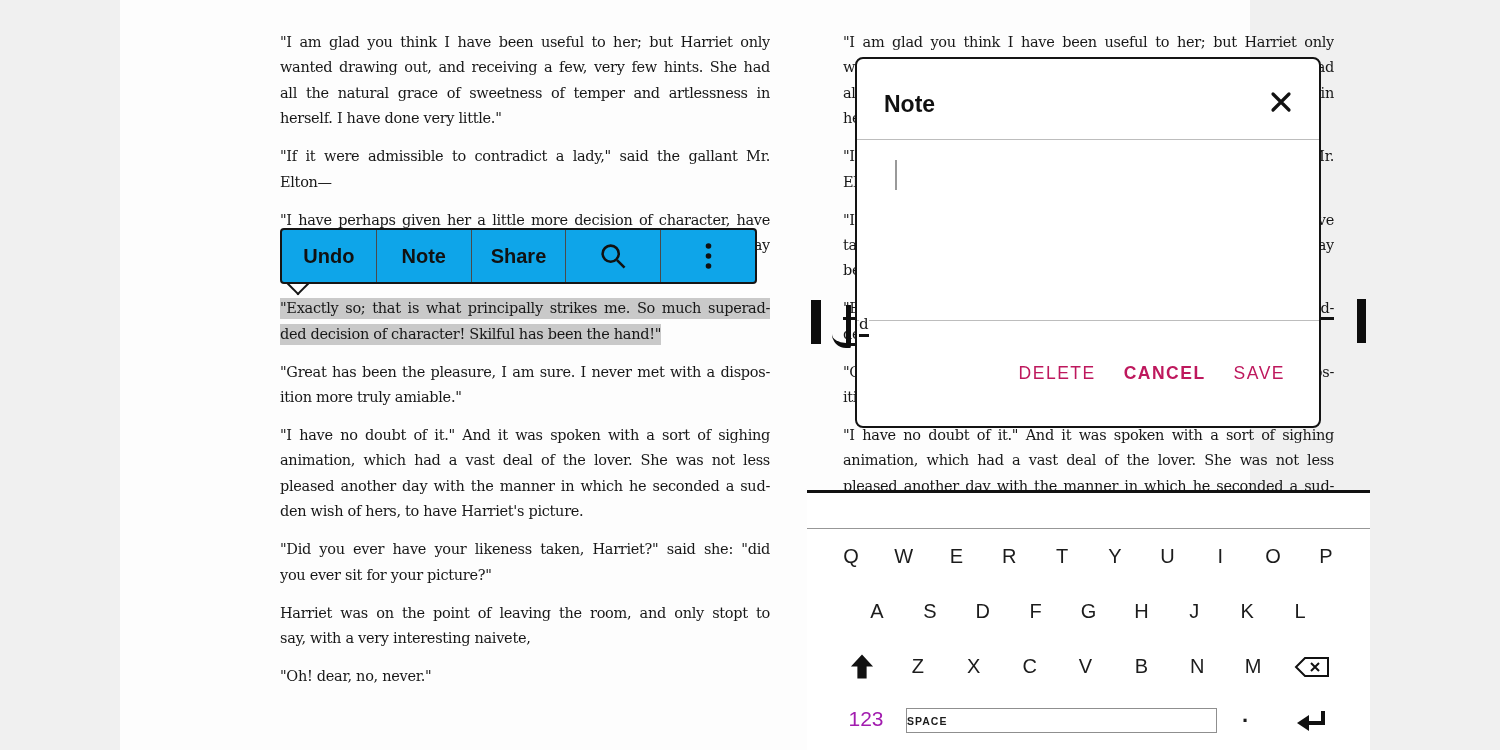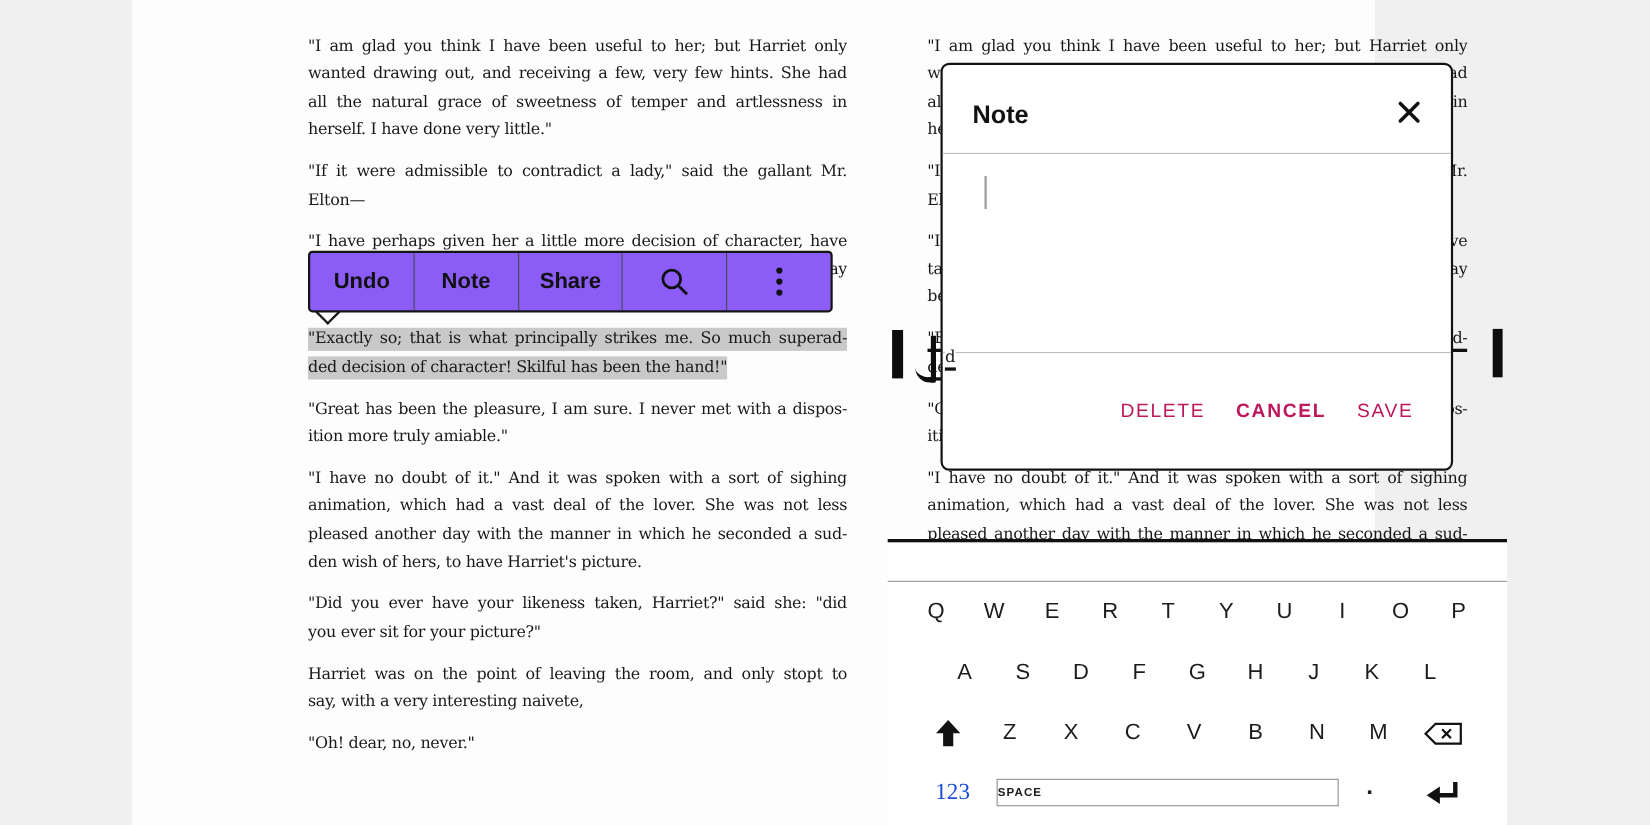--- a/index.html
+++ b/index.html
@@ -18,21 +18,21 @@
   #page-right { left:723px; width:491px; }
   .para { margin-bottom:12.6px; }
   .line { height:25.4px; line-height:25.4px; overflow:hidden;
           text-align:justify; text-align-last:justify; }
   .line.last { text-align:left; text-align-last:left; }
   .t.hl { background:#c9c9c9; padding:2px 0 3px 0; }
   .t.ul { border-bottom:3px solid #121212; padding-bottom:1px; }
 
   
   .toolbar { position:absolute; left:160px; top:228px; width:477px; height:56px;
-             background:#8b5cf6; border:2.5px solid #151515; border-radius:4px;
+             background:#0ea5e9; border:2.5px solid #151515; border-radius:4px;
              display:flex; align-items:stretch; z-index:20; }
   .tb-cell { flex:1 1 0; display:flex; align-items:center; justify-content:center;
              font-size:20px; font-weight:bold; color:#111; }
   .tb-cell + .tb-cell { border-left:1.5px solid #4a4a4a; }
   .tb-tail { position:absolute; left:170px; top:276px; width:16px; height:16px;
              background:#fff; border-left:2.5px solid #151515;
              border-bottom:2.5px solid #151515; transform:rotate(-45deg);
              z-index:19; }
 
   
@@ -70,21 +70,21 @@
   .kb-strip { height:36px; border-bottom:1px solid #979797; }
   .kb-row { display:flex; justify-content:space-between; align-items:center;
             height:55px; }
   #kb-row-1 { padding:0 29px; }
   #kb-row-2 { padding:0 55px; }
   #kb-row-3 { padding:0 40px; }
   .key { min-width:30px; text-align:center; font-size:20px; color:#1c1c1c;
          display:flex; align-items:center; justify-content:center; }
   .kb-bottom { position:relative; height:55px; }
   .kb-123 { position:absolute; left:34px; top:13px; width:50px; text-align:center;
-            font-size:21px; color:#1d4ed8;font-family:Liberation Serif, serif; }
+            font-size:21px; color:#a21caf; }
   .kb-space { position:absolute; left:99px; top:14px; width:311px; height:25px;
               border:1.5px solid #8f8f8f; display:flex; align-items:center;
               justify-content:flex-start; }
   .kb-space-label { font-size:10.5px; font-weight:bold; letter-spacing:1px;
                     color:#1c1c1c; }
   .kb-period { position:absolute; left:430px; top:8px; width:16px; text-align:center;
                font-size:22px; font-weight:bold; color:#1c1c1c; }
   .kb-return { position:absolute; left:486px; top:14px; width:36px; height:26px;
                display:flex; align-items:center; justify-content:center; }
 

